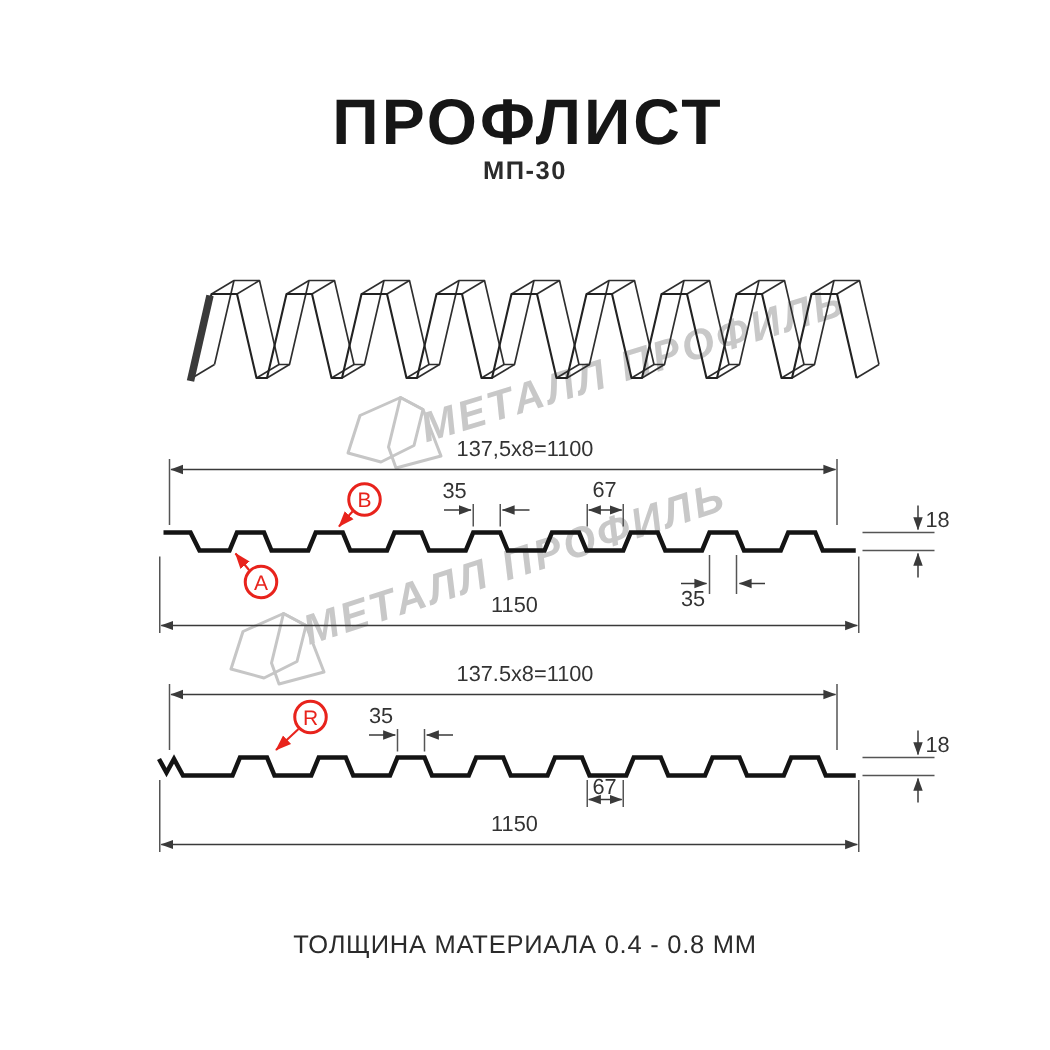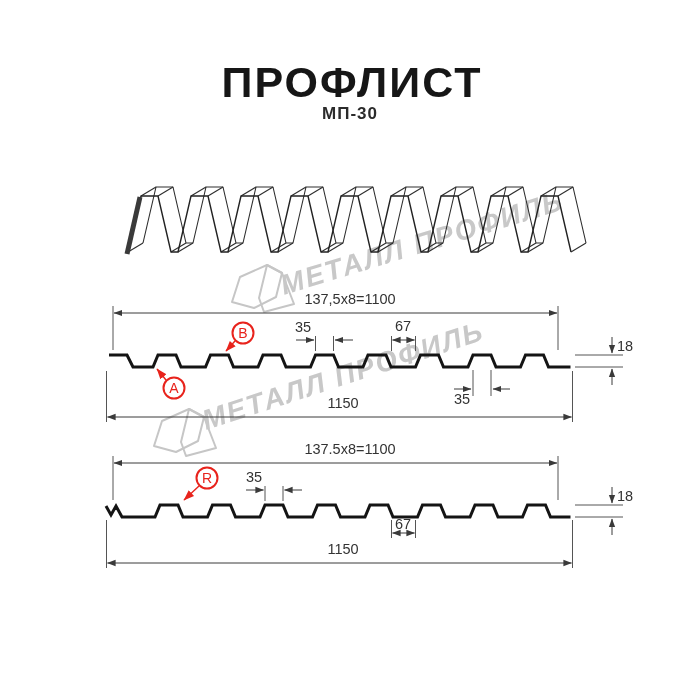--- a/index.html
+++ b/index.html
@@ -179,13 +179,14 @@
       <line class="dimln" x1="392.5" y1="533" x2="414.5" y2="533" marker-start="url(#arr)" marker-end="url(#arr)"></line>
       <text class="dim" x="403" y="529" text-anchor="middle">67</text>
 
       <line class="thin" x1="106.5" y1="520" x2="106.5" y2="568"></line>
       <line class="thin" x1="572.5" y1="520" x2="572.5" y2="568"></line>
       <line class="dimln" x1="107.5" y1="563" x2="571.5" y2="563" marker-start="url(#arr)" marker-end="url(#arr)"></line>
       <text class="dim" x="343" y="554" text-anchor="middle">1150</text>
     </g>
   </svg>
 
+  <div class="footer">ТОЛЩИНА МАТЕРИАЛА 0.4 - 0.8 ММ</div>
 </div>
 
 </body></html>

